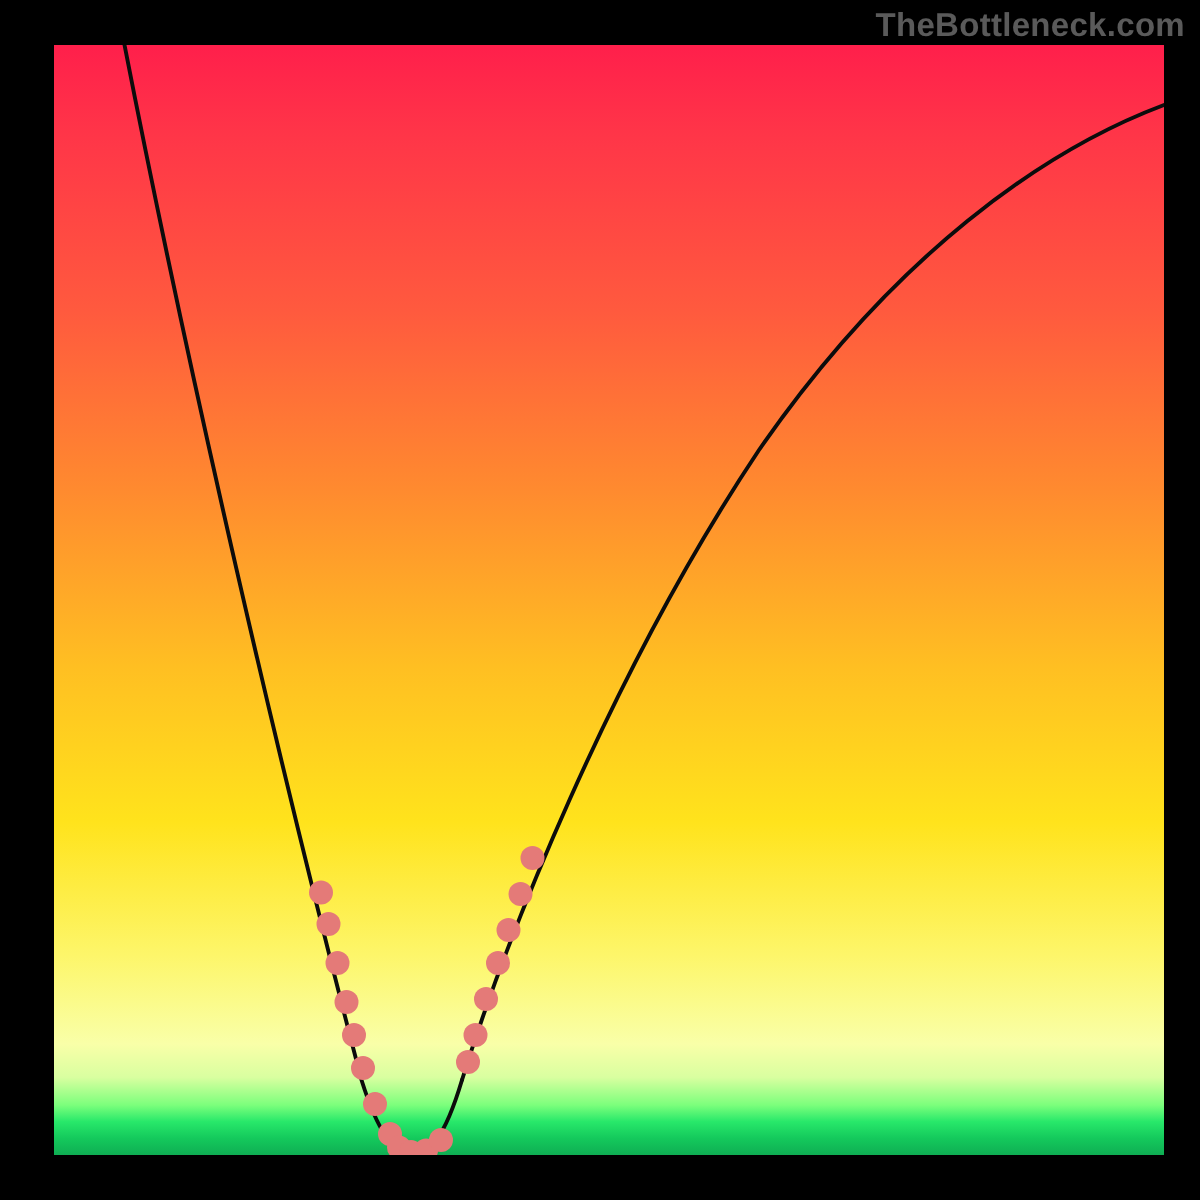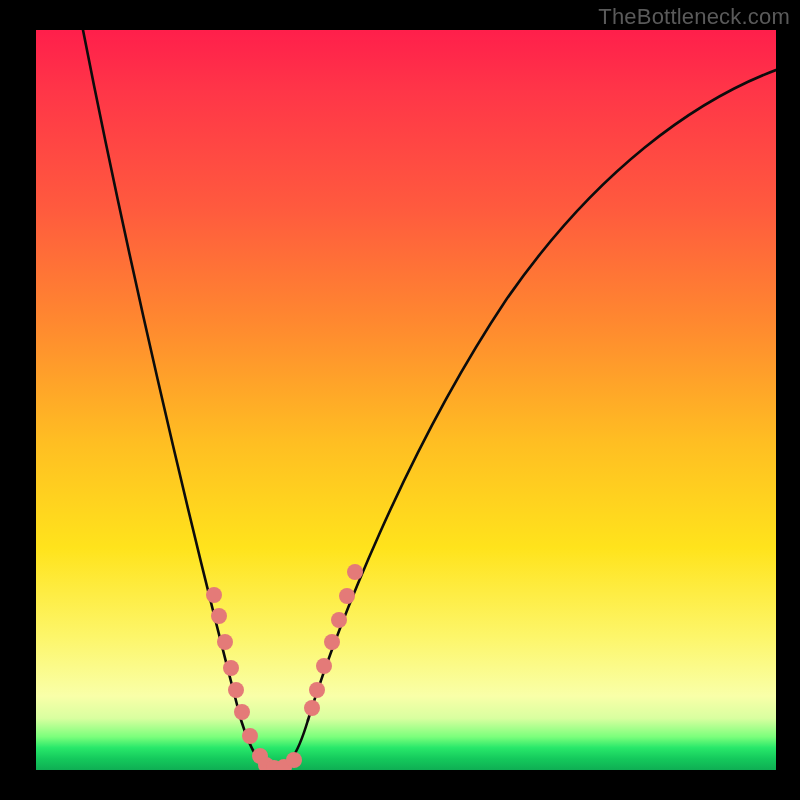--- a/index.html
+++ b/index.html
@@ -18,21 +18,21 @@
     width: 800px;
     height: 800px;
     background: #000;
   }
   .watermark {
     position: absolute;
     top: 4px;
     right: 10px;
     color: #5a5a5a;
     font-size: 22px;
-    font-weight: 400;
+    font-weight: 700;
     letter-spacing: 0.2px;
     z-index: 20;
     user-select: none;
   }
   .plot-area {
     position: absolute;
     left: 36px;
     top: 30px;
     width: 740px;
     height: 740px;

